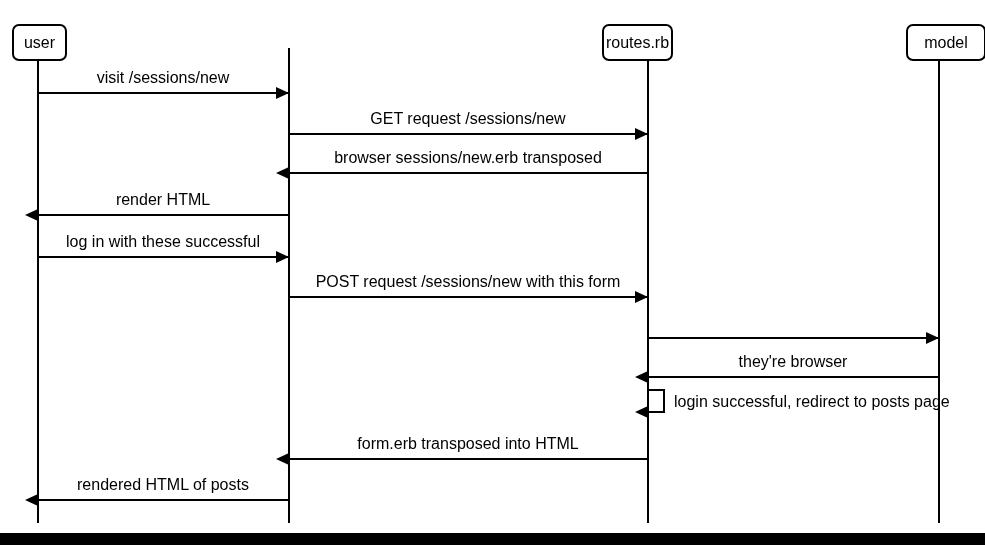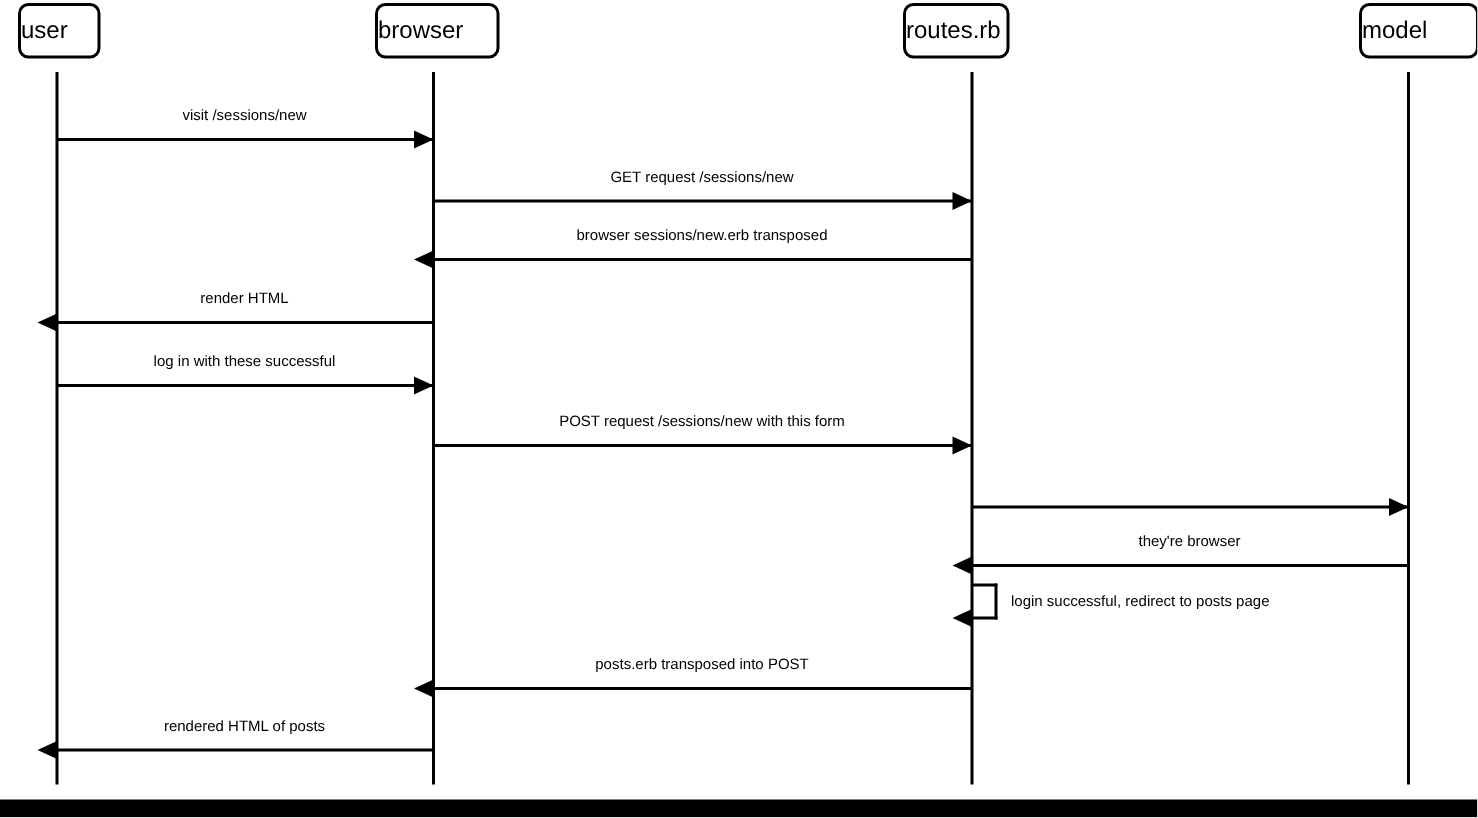--- a/index.html
+++ b/index.html
@@ -11,28 +11,29 @@
     position: relative;
     width: 985px;
     height: 545px;
     background: var(--bg, #ffffff);
     font-family: "Liberation Sans", sans-serif;
     color: #000;
     overflow: hidden;
   }
   .actor {
     position: absolute;
-    top: 2px;
+    top: 24px;
     height: 37px;
     box-sizing: border-box;
     border: 2px solid var(--line, #000);
     border-radius: 7px;
     background: #ffffff;
     display: flex;
     align-items: center;
+    justify-content: center;
     font-size: 16px;
     z-index: 3;
   }
   .lifeline {
     position: absolute;
     top: 48px;
     width: 2px;
     height: 475px;
     background: var(--line, #000);
     z-index: 1;
@@ -54,21 +55,21 @@
     width: 0;
     height: 0;
     border-top: 6px solid transparent;
     border-bottom: 6px solid transparent;
     z-index: 3;
   }
   .arr-r { border-left: 13px solid var(--line, #000); }
   .arr-l { border-right: 13px solid var(--line, #000); }
   .lbl {
     position: absolute;
-    font-size: 10px;
+    font-size: 16px;
     line-height: 17px;
     height: 17px;
     white-space: nowrap;
     transform: translateX(-50%);
     z-index: 2;
     background: transparent;
   }
   .lbl-left {
     transform: none;
     text-align: center;
@@ -83,23 +84,20 @@
     z-index: 4;
   }
 </style>
 </head>
 <body>
 
 <div class="stage" style="--line: #000000; --bg: #ffffff; --bar: #000000;">
 
   <div class="actor" style="left:12px;width:55px">
     <span>user</span>
-  </div>
-  <div class="actor" style="left:250px;width:83px">
-    <span>browser</span>
   </div>
   <div class="actor" style="left:602px;width:71px">
     <span>routes.rb</span>
   </div>
   <div class="actor" style="left:906px;width:80px">
     <span>model</span>
   </div>
 
   <div class="lifeline" style="left:37px"></div>
   <div class="lifeline" style="left:288px"></div>
@@ -136,21 +134,21 @@
   <div class="lbl" style="left:793px;top:353px">they're browser</div>
   <div class="line-h" style="left:648px;top:376px;width:291px"></div>
   <div class="arr-l" style="left:635px;top:371px"></div>
 
   <div class="line-h" style="left:648px;top:389px;width:17px"></div>
   <div class="line-v" style="left:663px;top:389px;height:24px"></div>
   <div class="line-h" style="left:648px;top:411px;width:17px"></div>
   <div class="arr-l" style="left:635px;top:406px"></div>
   <div class="lbl lbl-left" style="left:674px;top:393px">login successful, redirect to posts page</div>
 
-  <div class="lbl" style="left:468px;top:435px">posts.erb transposed into POST</div>
+  <div class="lbl" style="left:468px;top:435px">form.erb transposed into HTML</div>
   <div class="line-h" style="left:289px;top:458px;width:359px"></div>
   <div class="arr-l" style="left:276px;top:453px"></div>
 
   <div class="lbl" style="left:163px;top:476px">rendered HTML of posts</div>
   <div class="line-h" style="left:38px;top:499px;width:251px"></div>
   <div class="arr-l" style="left:25px;top:494px"></div>
 
   <div class="bottom-bar"></div>
 
 </div>

